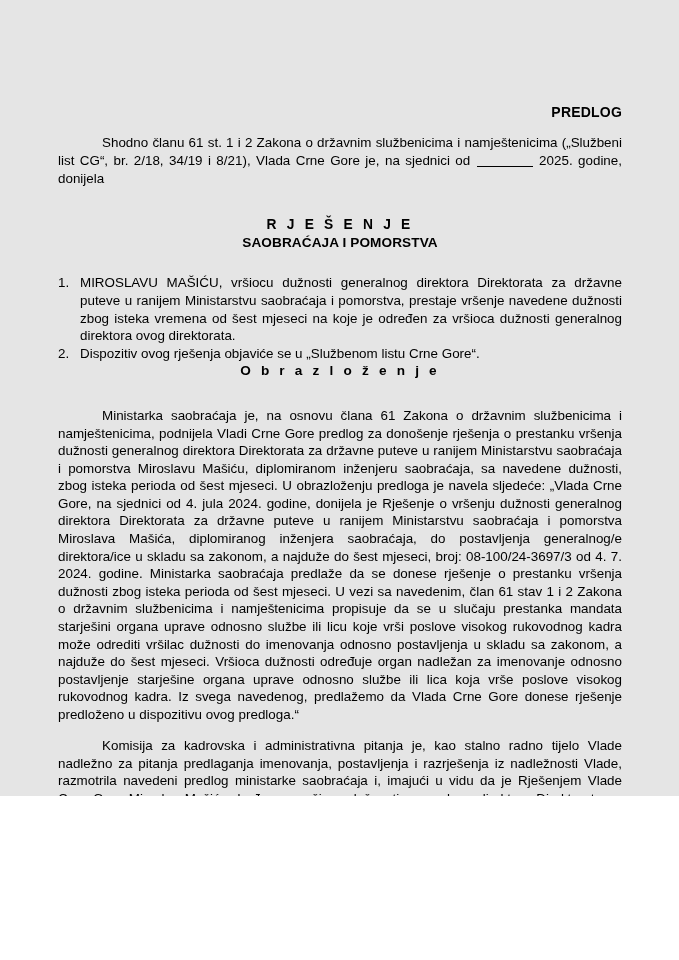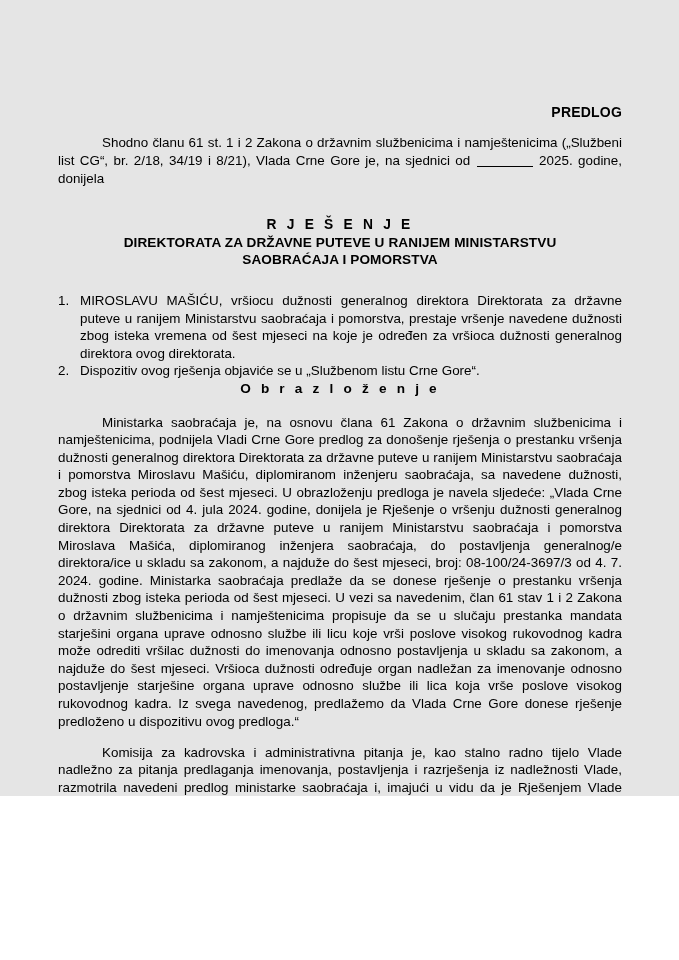--- a/index.html
+++ b/index.html
@@ -100,21 +100,21 @@
   .obraz {
     text-align: center;
     font-weight: bold;
     font-size: 13.6px;
     letter-spacing: 3.2px;
     line-height: 17.6px;
   }
 
   
   .body-para {
-    margin-top: 16px;
+    margin-top: 27px;
     font-size: 13.4px;
     line-height: 17.6px;
     text-align: justify;
     text-indent: 44px;
     word-spacing: 0.1px;
   }
   .body-para.tight {
     margin-top: 0px;
   }
 </style>
@@ -125,21 +125,20 @@
   <div class="content">
 
     <div class="predlog-row">
       <span class="predlog">PREDLOG</span>
     </div>
 
     <p class="intro"><span>Shodno članu 61 st. 1 i 2 Zakona o državnim službenicima i namještenicima („Službeni list CG“, br. 2/18, 34/19 i 8/21), Vlada Crne Gore je, na sjednici od </span><span class="blank-line"></span><span> 2025. godine, donijela</span></p>
 
     <div class="heading-block">
       <div class="heading-spaced">R J E Š E N J E</div>
-      <div class="heading-line">DIREKTORATA ZA DRŽAVNE PUTEVE U RANIJEM MINISTARSTVU</div>
       <div class="heading-line">SAOBRAĆAJA I POMORSTVA</div>
     </div>
 
     <div class="list">
       <div class="list-item">
         <span class="list-num">1.</span>
         <span class="list-text"><b>MIROSLAVU MAŠIĆU</b><span>, vršiocu dužnosti generalnog direktora Direktorata za državne puteve u ranijem Ministarstvu saobraćaja i pomorstva, prestaje vršenje navedene dužnosti zbog isteka vremena od šest mjeseci na koje je određen za vršioca dužnosti generalnog direktora ovog direktorata.</span></span>
       </div>
       <div class="list-item">
         <span class="list-num">2.</span>

